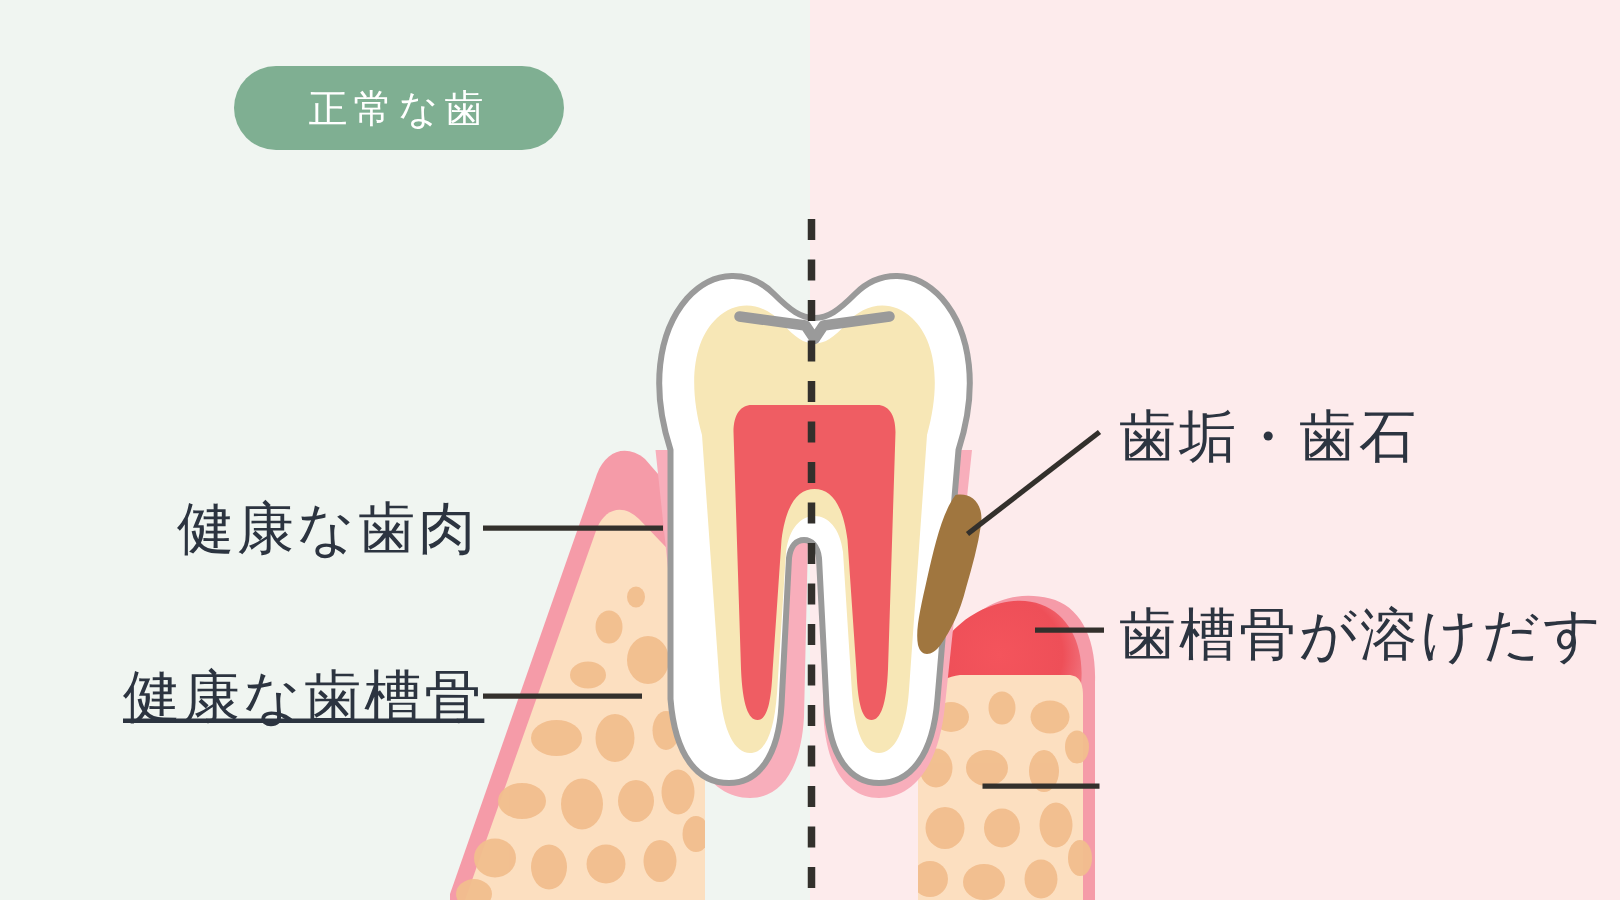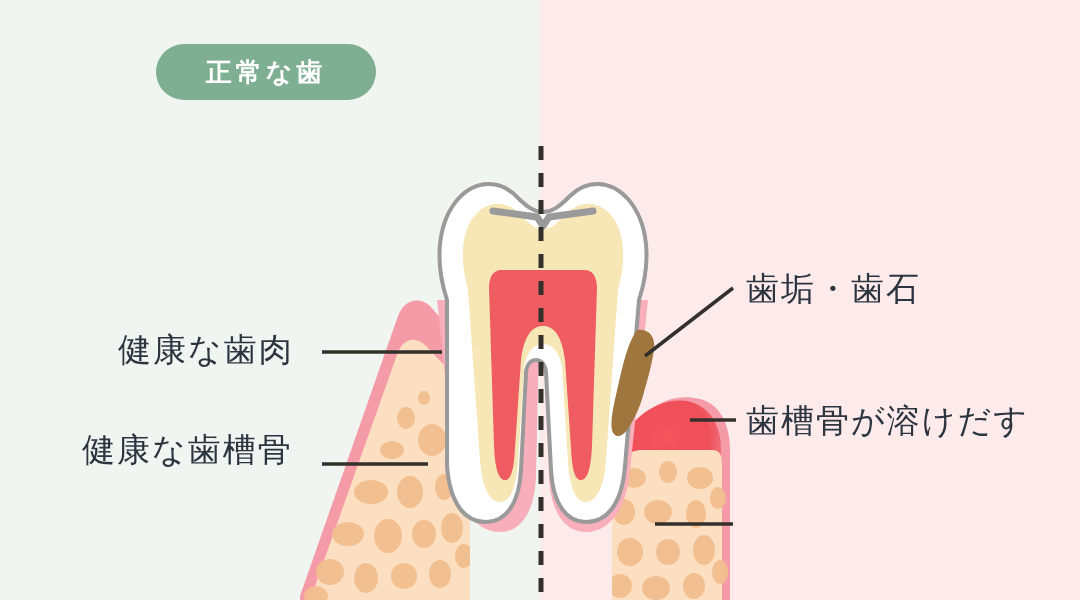--- a/index.html
+++ b/index.html
@@ -25,47 +25,47 @@
 
   .badge {
     position: absolute;
     display: flex;
     align-items: center;
     justify-content: center;
     border-radius: 999px;
     color: #ffffff;
     letter-spacing: 4px;
     white-space: nowrap;
-    font-weight: 700;
+    font-weight: 400;
   }
   #badge-normal {
     left: 156px; top: 44px;
     width: 220px; height: 56px;
     background: #7faf92;
     font-size: 26px;
   }
   #badge-perio {
     left: 656px; top: 44px;
     width: 328px; height: 56px;
     background: #b08490;
     font-size: 26px;
   }
 
   .art { position: absolute; left: 0; top: 0; }
 
   .label {
     position: absolute;
     color: #2c3440;
-    font-size: 33px;
+    font-size: 38px;
     letter-spacing: 2px;
     white-space: nowrap;
     line-height: 1;
   }
   #label-healthy-gum   { left: 118px; top: 334px; }
-  #label-healthy-bone  { left: 82px;  top: 434px; }
+  #label-healthy-bone  { left: 82px;  top: 446px; text-decoration: underline; }
   #label-plaque        { left: 746px; top: 273px; }
   #label-swelling      { left: 746px; top: 405px; }
   #label-bone-loss     { left: 746px; top: 508px; }
 </style>
 </head>
 <body>
 
 <div id="stage">
 
   <div class="bg-half" id="bg-left"></div>

